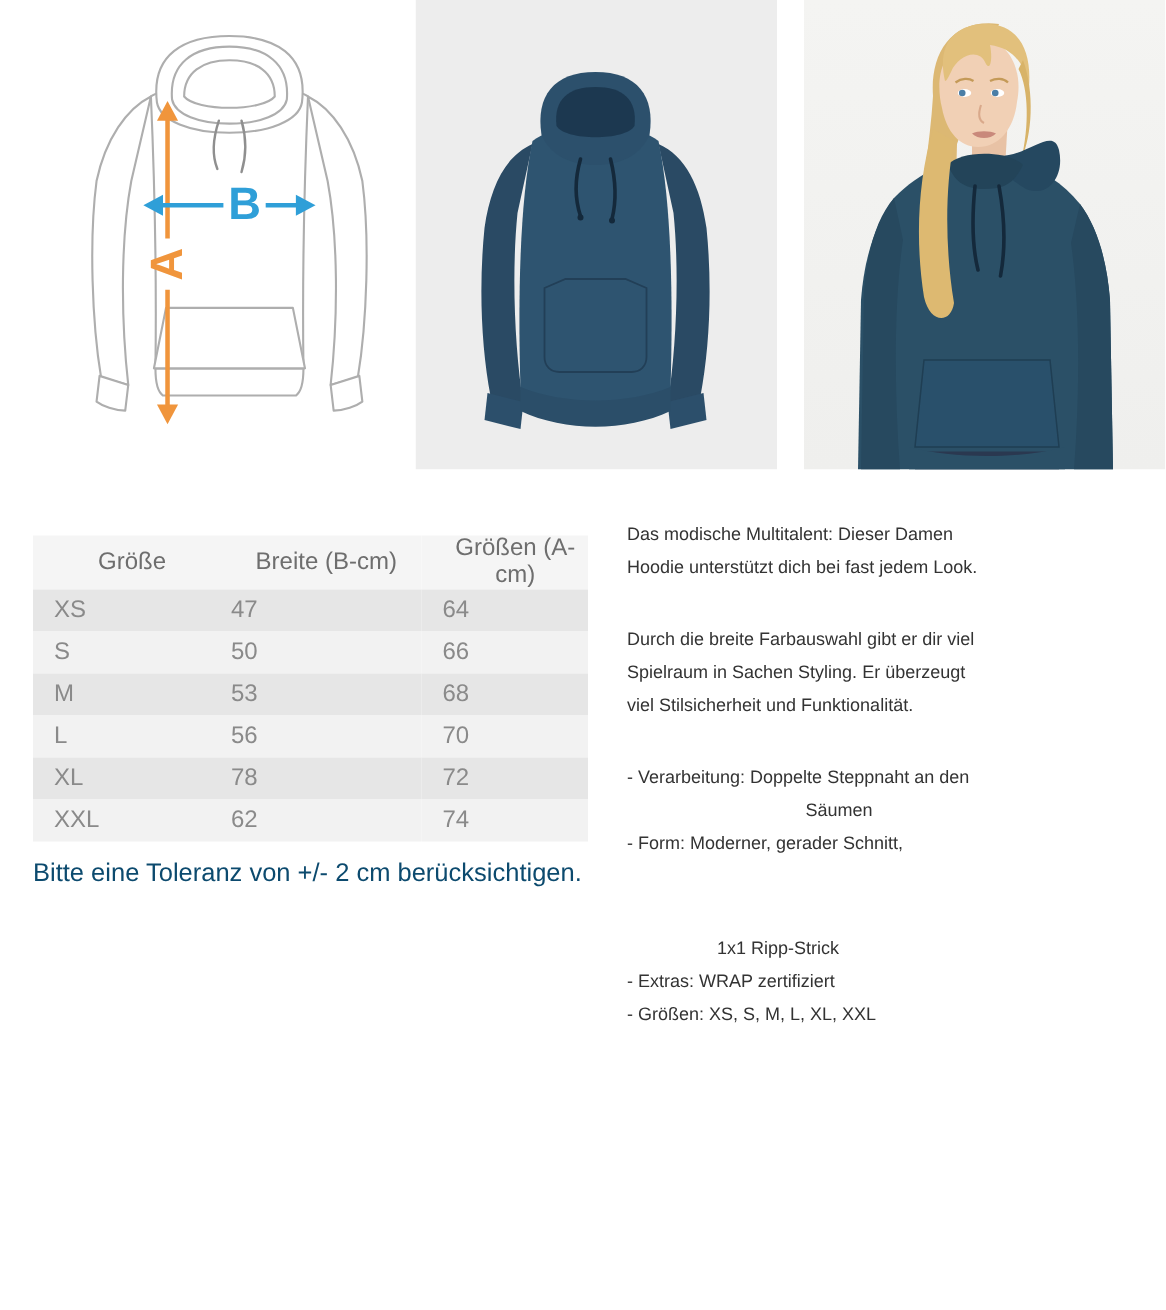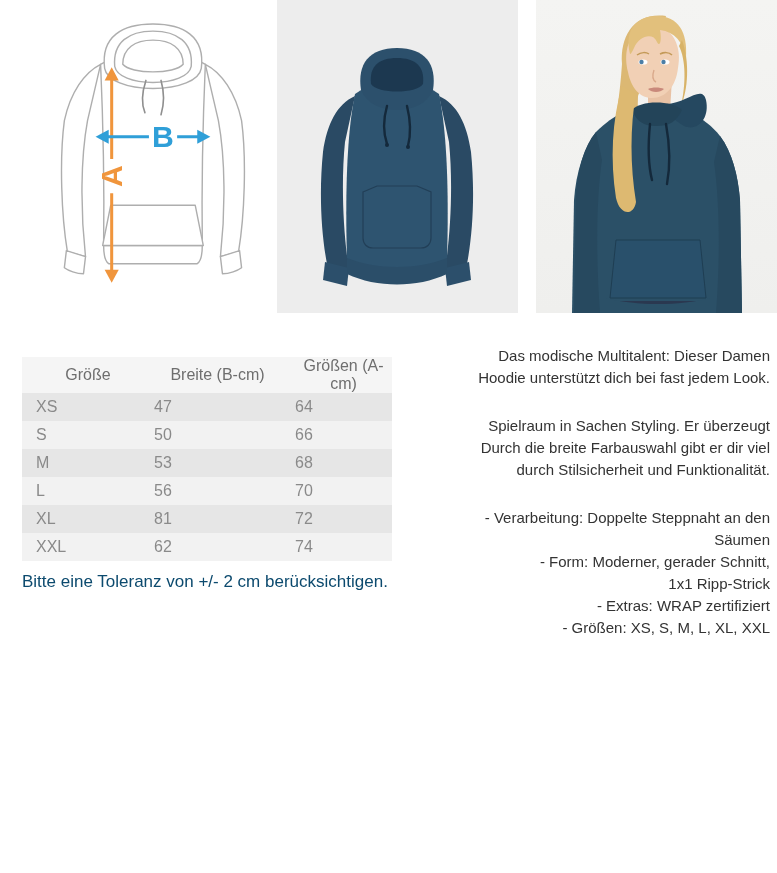--- a/index.html
+++ b/index.html
@@ -9,25 +9,25 @@
   
   .size-table{position:absolute;left:22px;top:357px;width:370px;border-collapse:collapse;
               font-size:16px;}
   .size-table th{font-weight:normal;text-align:center;color:#6e6e6e;background:#f5f5f5;
                  height:28px;padding:0 0 0 14px;}
   .size-table td{color:#8a8a8a;height:28px;padding:0 0 0 14px;}
   .size-table tr.odd td{background:#e6e6e6;}
   .size-table tr.even td{background:#f2f2f2;}
   .note{position:absolute;left:22px;top:572px;font-size:17px;color:#0c4a6e;white-space:nowrap;}
   
-  .description{position:absolute;left:418px;top:345px;width:352px;font-size:15px;color:#333333;text-align:right;}
+  .description{position:absolute;left:418px;top:345px;width:352px;font-size:12px;color:#333333;}
   .desc-block{margin:0 0 26px 0;}
   .desc-block:last-child{margin-bottom:0;}
   .desc-line{height:22px;line-height:22px;white-space:nowrap;}
-  .ind-1{padding-left:60px;}
+  .ind-1{padding-left:60px;margin-top:48px;}
   .ind-2{padding-left:119px;}
 </style>
 </head>
 <body>
 
 <div class="canvas">
 
   <div class="panel" style="left:52px;top:18px;width:212px;height:294px;">
     <svg width="212" height="294" viewBox="0 0 210 292">
       <g fill="#ffffff" stroke="#AEAEAE" stroke-width="1.4" stroke-linejoin="round">
@@ -180,42 +180,42 @@
           <td>53</td>
           <td>68</td>
         </tr>
         <tr class="even">
           <td>L</td>
           <td>56</td>
           <td>70</td>
         </tr>
         <tr class="odd">
           <td>XL</td>
-          <td>81</td>
+          <td>78</td>
           <td>72</td>
         </tr>
         <tr class="even">
           <td>XXL</td>
           <td>62</td>
           <td>74</td>
         </tr>
       </tbody>
   </table>
 
   <div class="note">Bitte eine Toleranz von +/- 2 cm berücksichtigen.</div>
 
   <div class="description">
       <div class="desc-block">
         <div class="desc-line">Das modische Multitalent: Dieser Damen</div>
         <div class="desc-line">Hoodie unterstützt dich bei fast jedem Look.</div>
       </div>
       <div class="desc-block">
+        <div class="desc-line">Durch die breite Farbauswahl gibt er dir viel</div>
         <div class="desc-line">Spielraum in Sachen Styling. Er überzeugt</div>
-        <div class="desc-line">Durch die breite Farbauswahl gibt er dir viel</div>
-        <div class="desc-line">durch Stilsicherheit und Funktionalität.</div>
+        <div class="desc-line">viel Stilsicherheit und Funktionalität.</div>
       </div>
       <div class="desc-block">
         <div class="desc-line">- Verarbeitung: Doppelte Steppnaht an den</div>
         <div class="desc-line ind-2">Säumen</div>
         <div class="desc-line">- Form: Moderner, gerader Schnitt,</div>
         <div class="desc-line ind-1">1x1 Ripp-Strick</div>
         <div class="desc-line">- Extras: WRAP zertifiziert</div>
         <div class="desc-line">- Größen: XS, S, M, L, XL, XXL</div>
       </div>
     </div>

